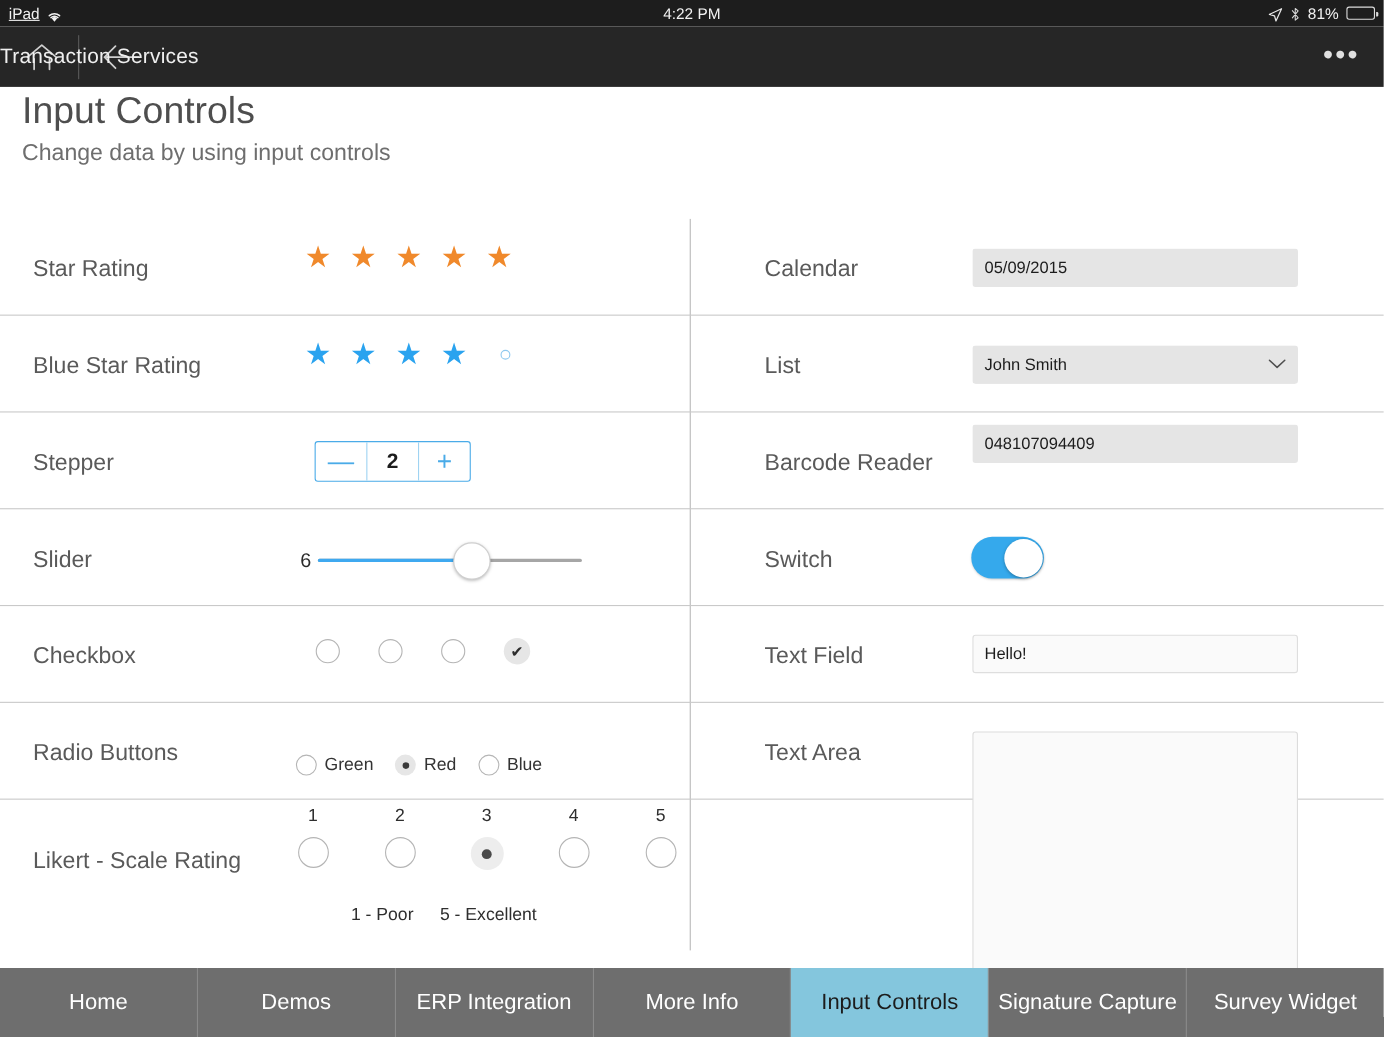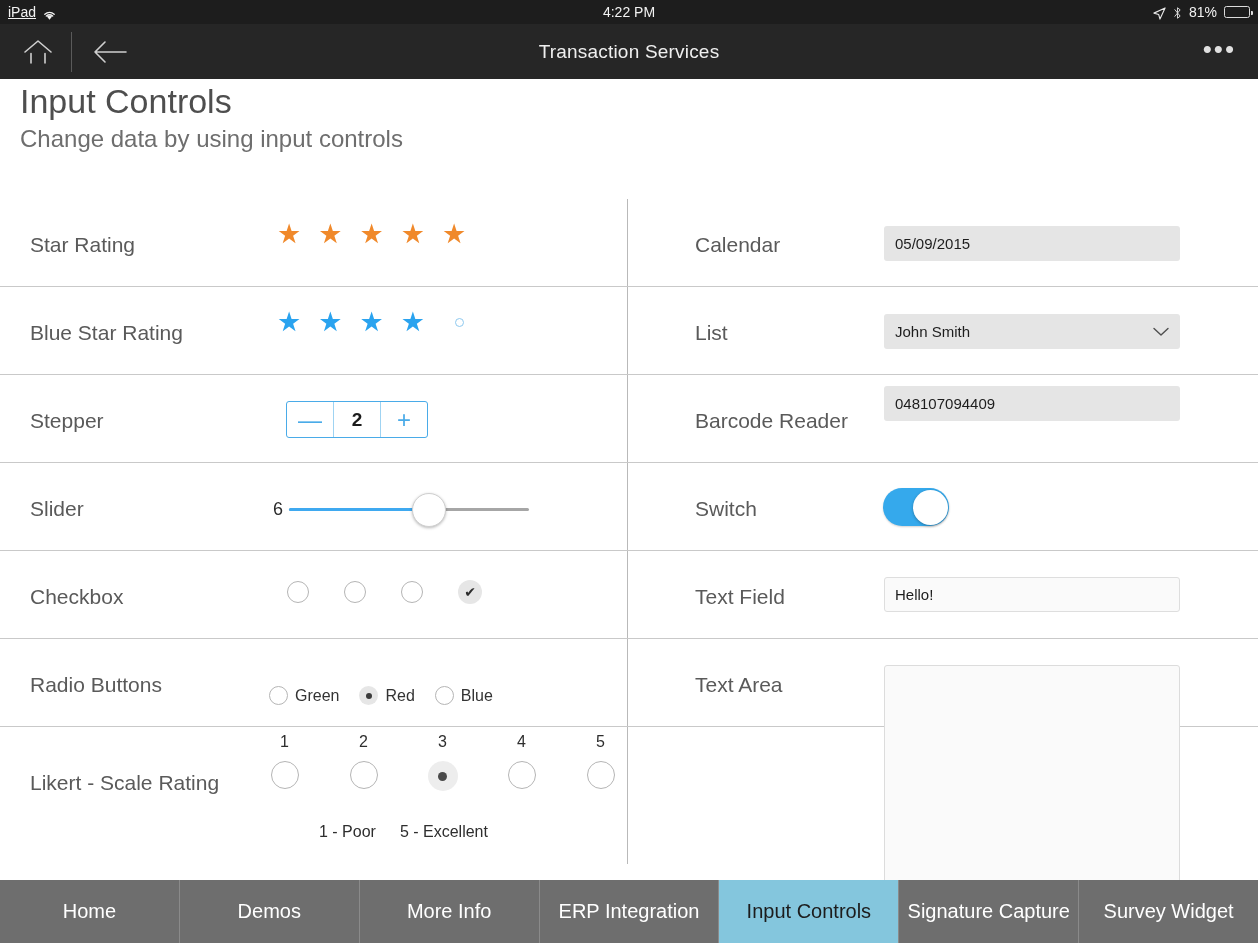--- a/index.html
+++ b/index.html
@@ -36,32 +36,32 @@
   
   .navbar {
     position: absolute; top: 24px; left: 0; width: 1258px; height: 55px;
     background: #262626; color: #e8e8e8;
   }
   .nav-home { position: absolute; left: 22px; top: 14px; width: 32px; height: 28px; cursor: pointer; }
   .nav-sep { position: absolute; left: 71px; top: 8px; width: 1px; height: 40px; background: #5a5a5a; }
   .nav-back { position: absolute; left: 92px; top: 14px; width: 36px; height: 28px; cursor: pointer; }
   .nav-title {
     position: absolute; left: 0; top: 0; width: 1258px; height: 55px;
-    line-height: 55px; text-align: center; font-size: 19px; color: #efefef;
+    line-height: 55px; font-size: 19px; color: #efefef;
     letter-spacing: .2px;
   }
   .nav-more {
     position: absolute; right: 22px; top: 0; height: 55px; line-height: 50px;
     font-size: 26px; color: #e0e0e0; letter-spacing: 2px; cursor: pointer;
   }
 
   
   .page-head { position: absolute; top: 79px; left: 20px; }
   .page-title { font-size: 34px; color: #4e4e4e; font-weight: 400; line-height: 45px; letter-spacing: 0px; }
-  .page-sub { font-size: 24px; color: #6e6e6e; font-weight: 400; line-height: 28px; margin-top: 1px;}
+  .page-sub { font-size: 21px; color: #6e6e6e; font-weight: 400; line-height: 28px; margin-top: 1px;}
 
   
   .content {
     position: absolute; top: 199px; left: 0; width: 1258px; height: 680px;
   }
   .vdivider { position: absolute; left: 627px; top: 0; width: 1px; height: 665px; background: #b9b9b9; }
   .row {
     position: absolute; left: 0; width: 1258px; height: 88px;
     border-bottom: 1px solid #c9c9c9;
   }
@@ -390,24 +390,24 @@
   </div>
 
   <div class="tabbar" id="tabbar">
       <div class="tab">
         <span>Home</span>
       </div>
       <div class="tab">
         <span>Demos</span>
       </div>
       <div class="tab">
+        <span>ERP Integration</span>
+      </div>
+      <div class="tab">
         <span>More Info</span>
-      </div>
-      <div class="tab">
-        <span>ERP Integration</span>
       </div>
       <div class="tab active">
         <span>Input Controls</span>
       </div>
       <div class="tab">
         <span>Signature Capture</span>
       </div>
       <div class="tab">
         <span>Survey Widget</span>
       </div>

